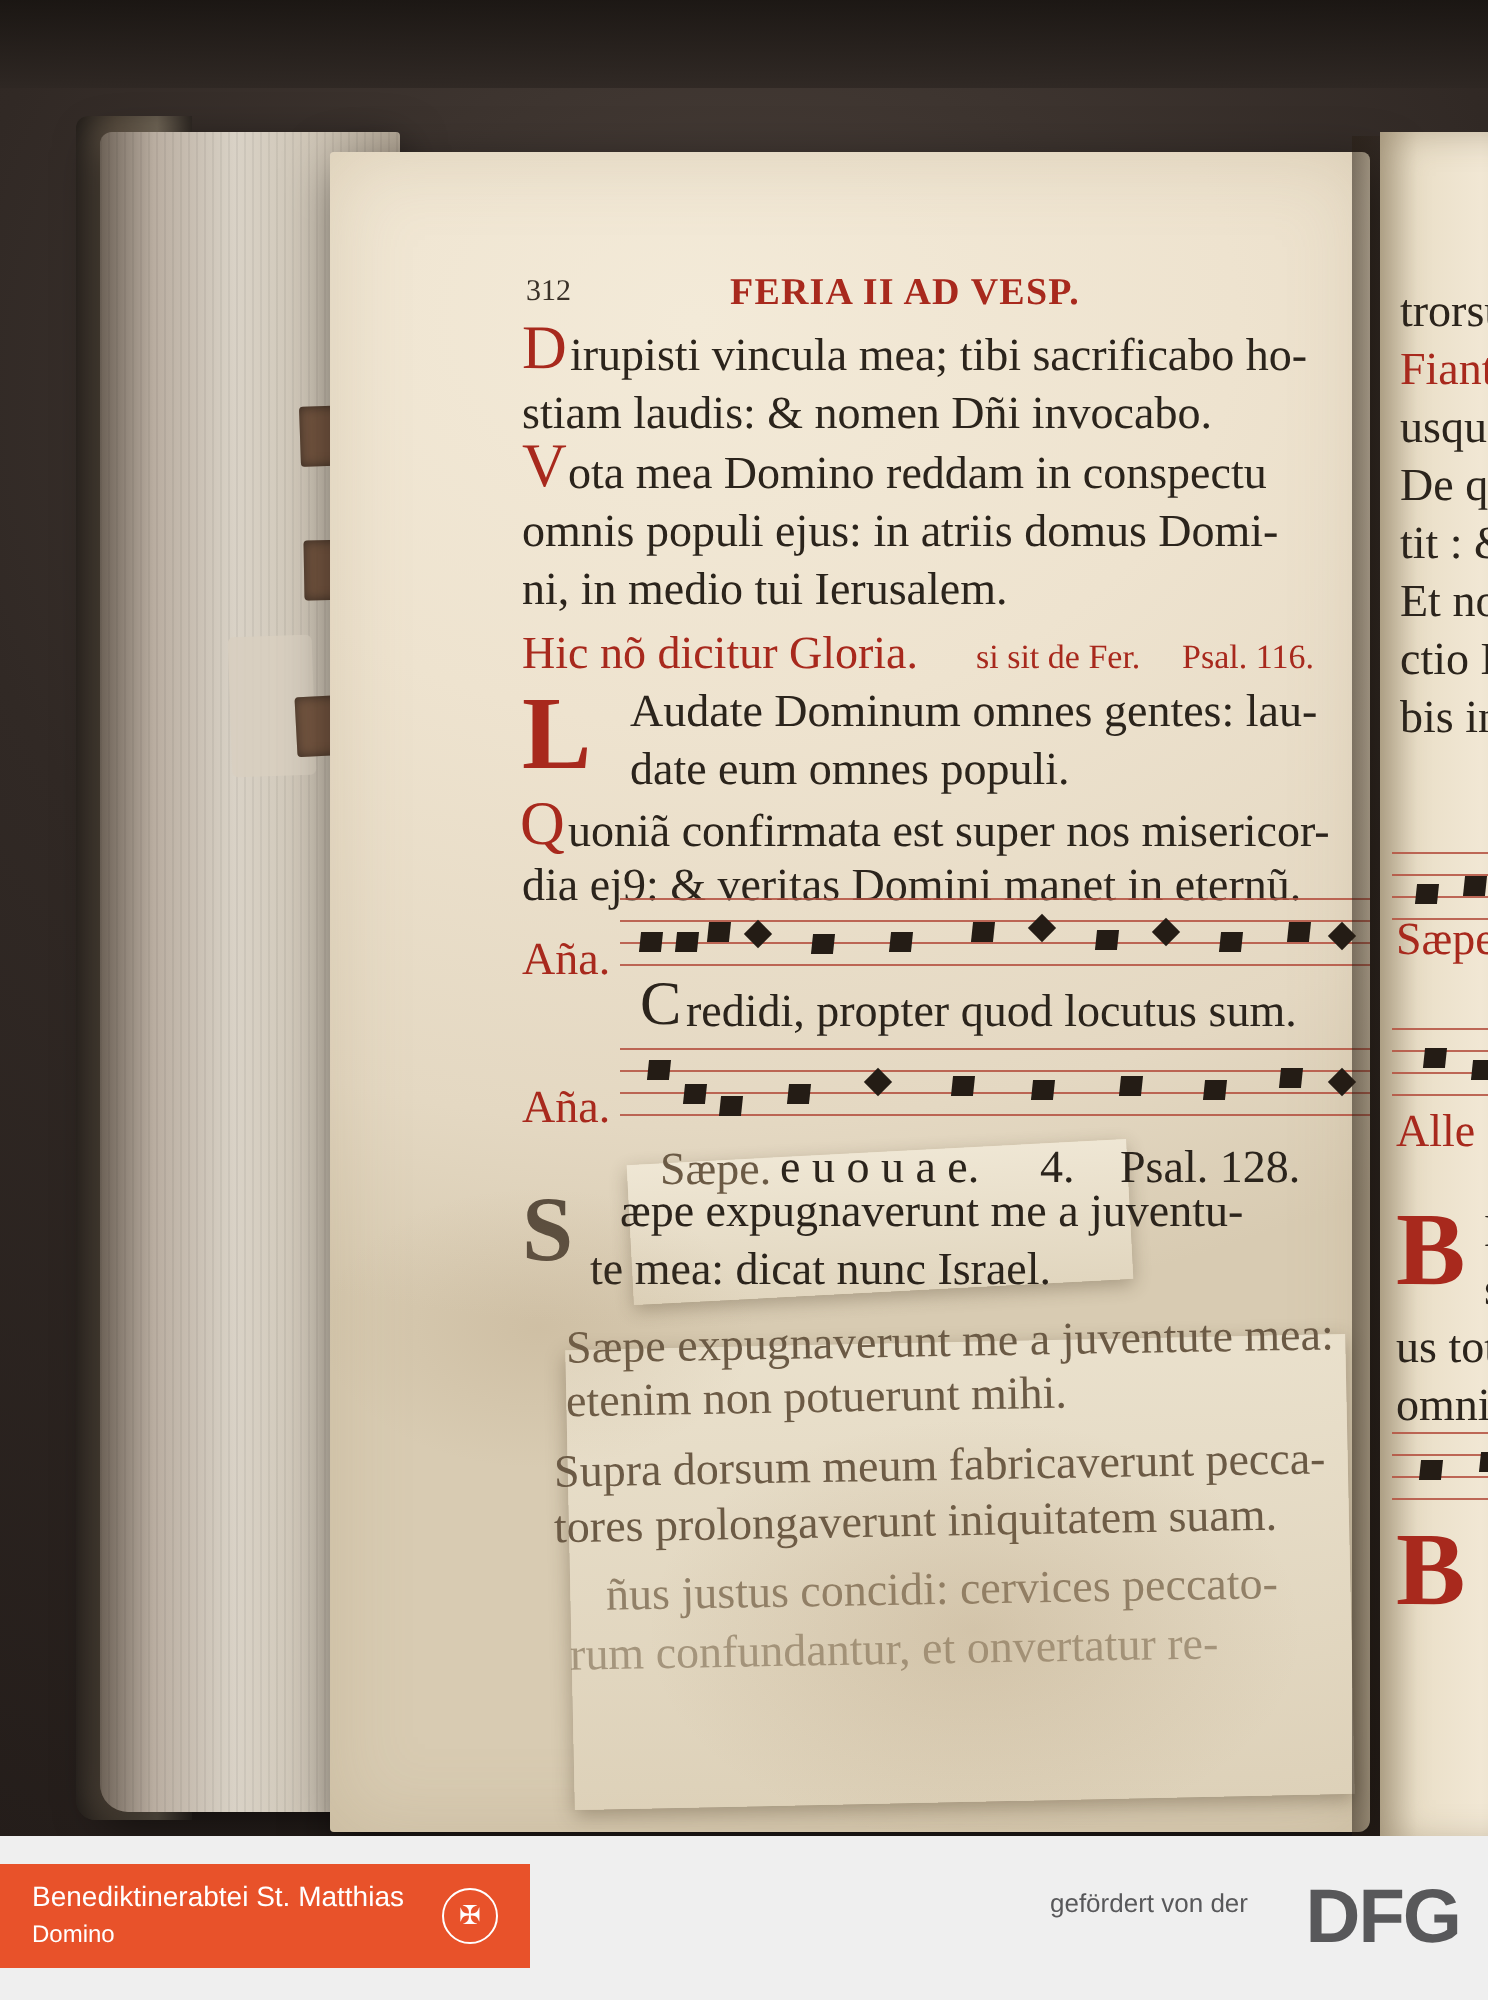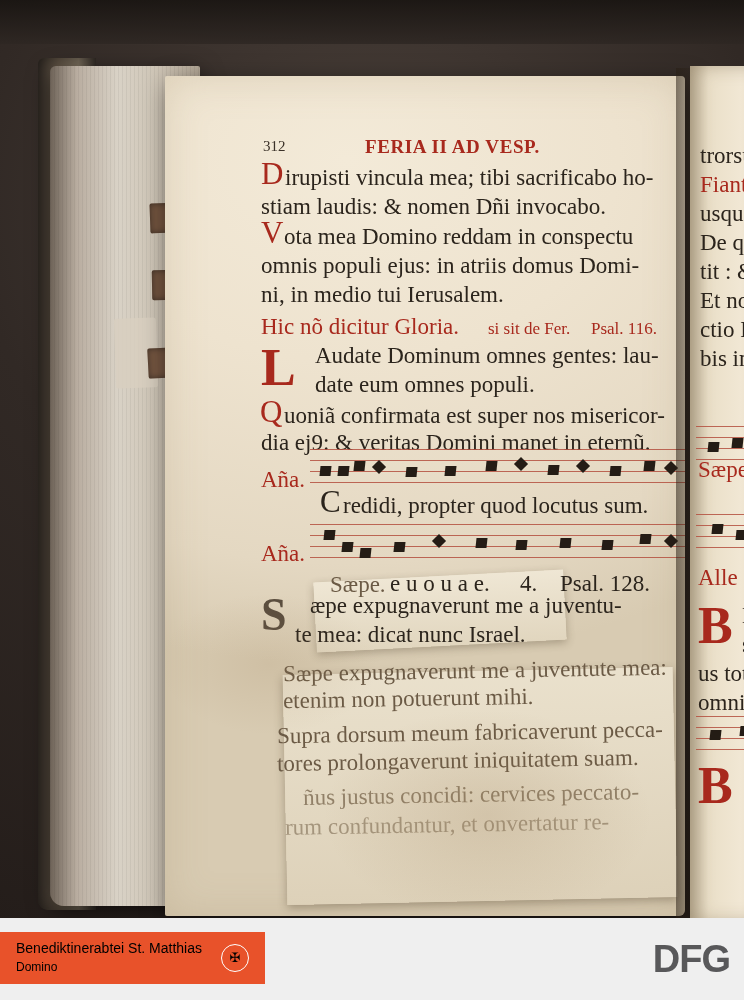--- a/index.html
+++ b/index.html
@@ -117,21 +117,21 @@
   .faded{color:#6b5a45;}
   .faded2{color:#7d6b52;}
 
   
   .footer{
     position:absolute;left:0;bottom:0;width:744px;height:82px;
     background:#efefef;
   }
   .lib-badge{
     position:absolute;left:0;top:14px;width:265px;height:52px;
-    background:#e8522a;color:#000000;
+    background:#e8522a;color:#ffffff;
   }
   .lib-badge .l1{position:absolute;left:16px;top:8px;font-size:14px;font-family:"Liberation Sans",sans-serif;}
   .lib-badge .l2{position:absolute;left:16px;top:28px;font-size:12px;font-family:"Liberation Sans",sans-serif;}
   .badge-mark{
     position:absolute;right:16px;top:12px;width:26px;height:26px;
     border:1px solid #fff;border-radius:50%;
     display:flex;align-items:center;justify-content:center;font-size:13px;
   }
   .dfg-text{
     position:absolute;right:120px;top:26px;text-align:right;
@@ -279,21 +279,21 @@
         <div class="line body red" style="left:8px;top:392px;">Sæpe</div>
 
         <div class="stave" style="left:6px;top:448px;width:78px;height:44px;">
           <div class="ln" style="top:0px;"></div>
             <div class="ln" style="top:11px;"></div>
           <div class="ln" style="top:22px;"></div>
             <div class="ln" style="top:33px;"></div>
           <div class="nh" style="left:16px;top:10px;"></div>
           <div class="nh" style="left:40px;top:16px;"></div>
         </div>
-        <div class="line body red" style="left:8px;top:500px;font-family:Liberation Serif, serif;">Alle</div>
+        <div class="line body red" style="left:8px;top:488px;font-family:Liberation Serif, serif;">Alle</div>
 
         <div class="line bigL" style="left:8px;top:530px;">B</div>
         <div class="line body" style="left:52px;top:538px;">E</div>
         <div class="line body" style="left:52px;top:567px;">su</div>
         <div class="line body" style="left:8px;top:596px;">us toti</div>
         <div class="line body" style="left:8px;top:625px;font-family:Liberation Serif, serif;">omni</div>
 
         <div class="stave" style="left:6px;top:650px;width:78px;height:40px;">
           <div class="ln" style="top:0px;"></div>
             <div class="ln" style="top:11px;"></div>
@@ -309,17 +309,18 @@
 
   </div>
 
   <div class="footer">
     <div class="lib-badge">
       <div class="l1">Benediktinerabtei St. Matthias</div>
       <div class="l2">Domino</div>
       <div class="badge-mark">✠</div>
     </div>
     <div class="dfg-text">
+      <div>gefördert von der</div>
     </div>
     <div class="dfg-logo">DFG</div>
   </div>
 
 </div>
 
 </body></html>

